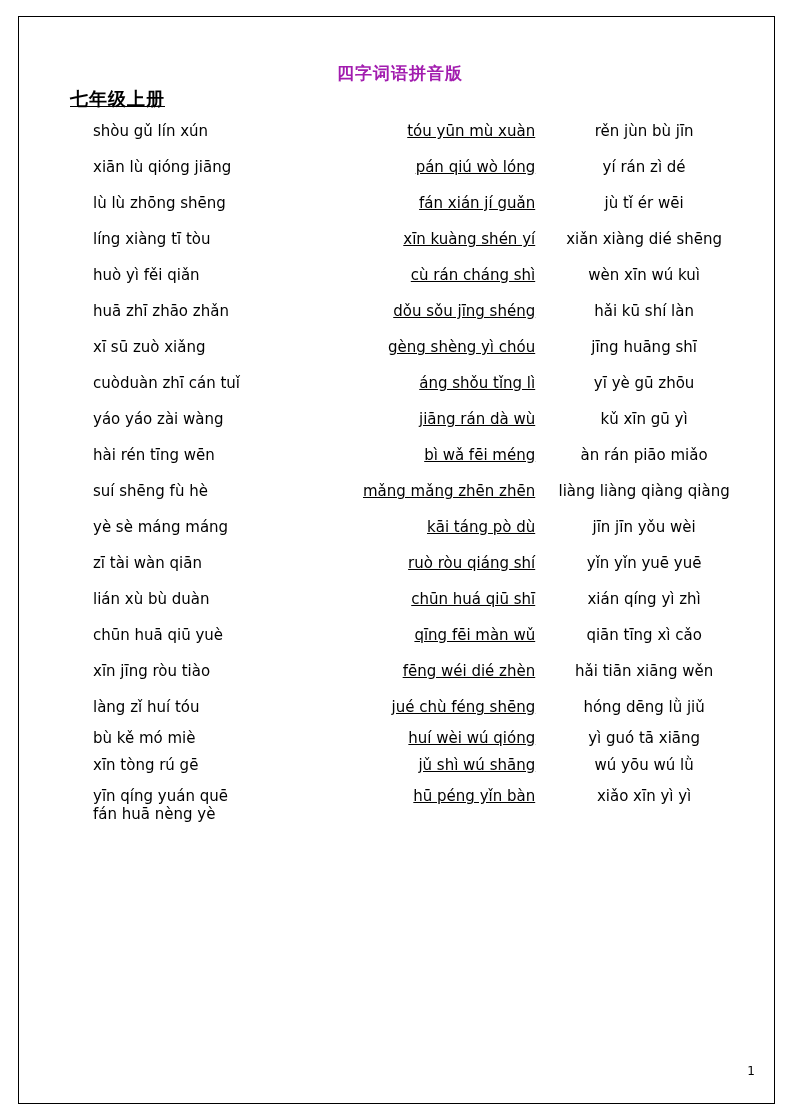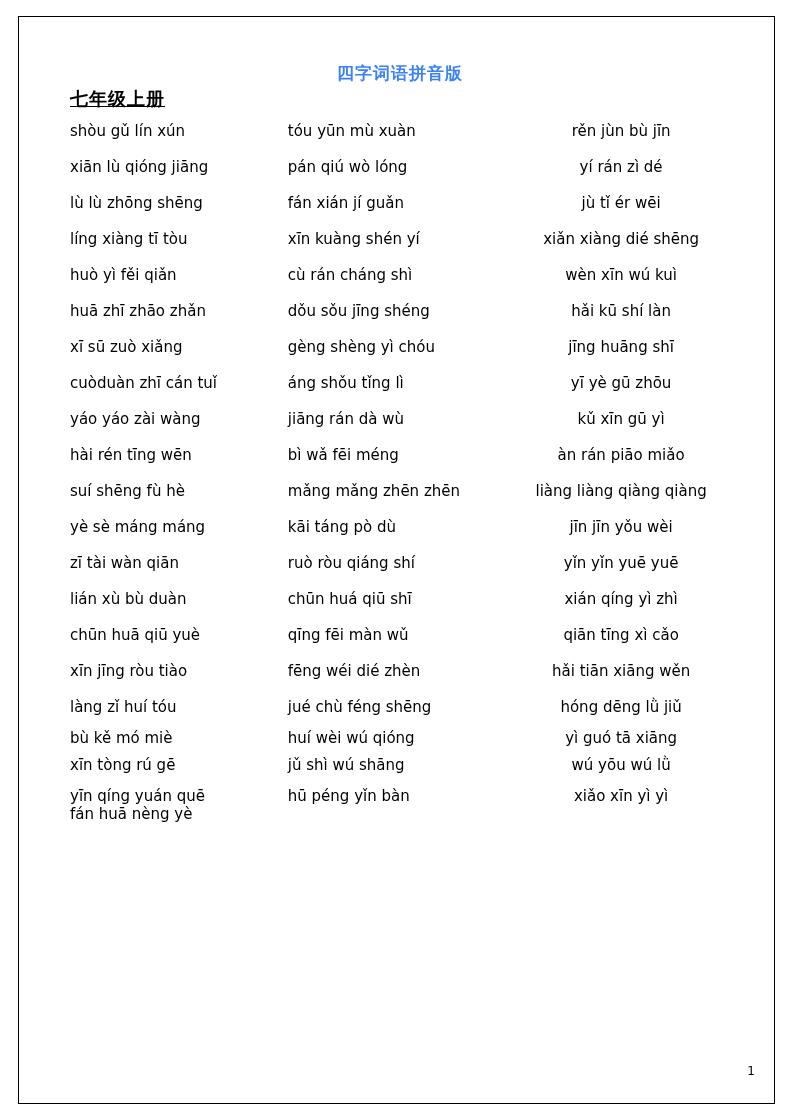--- a/index.html
+++ b/index.html
@@ -33,47 +33,48 @@
     top: 62px;
     width: 660px;
   }
   .doc-title {
     text-align: center;
     font-family: Liberation Sans, sans-serif;
     font-weight: bold;
     font-size: 17px;
     letter-spacing: 1px;
     margin: 0 0 2px 0;
-    color: #3b82f6;
+    color: #a21caf;
   }
   .section-title {
     font-family: "DejaVu Sans", sans-serif;
     font-weight: bold;
     font-size: 18px;
     letter-spacing: 1px;
     margin: 0 0 2px 0;
     color: #000;
     text-decoration: underline;
   }
   table.pinyin-table {
     width: 100%;
     border-collapse: collapse;
     table-layout: fixed;
+    margin-left: 23px;
   }
   table.pinyin-table td {
     font-family: "DejaVu Sans", sans-serif;
     font-size: 15px;
     color: #000;
     padding: 0;
     height: 36px;
     vertical-align: middle;
     white-space: nowrap;
   }
   td.col-a { width: 33%; text-align: left; padding-left: 12px; }
-  td.col-b { width: 34%; text-align: left; }
+  td.col-b { width: 34%; text-align: right; text-decoration: underline; }
   td.col-c { width: 33%; text-align: center; padding-right: 4px; }
 
   
   tr.tight td { height: 22px; vertical-align: bottom; }
   tr.tight-follow td { height: 22px; vertical-align: top; }
 
   .page-number {
     position: absolute;
     right: 38px;
     bottom: 42px;

